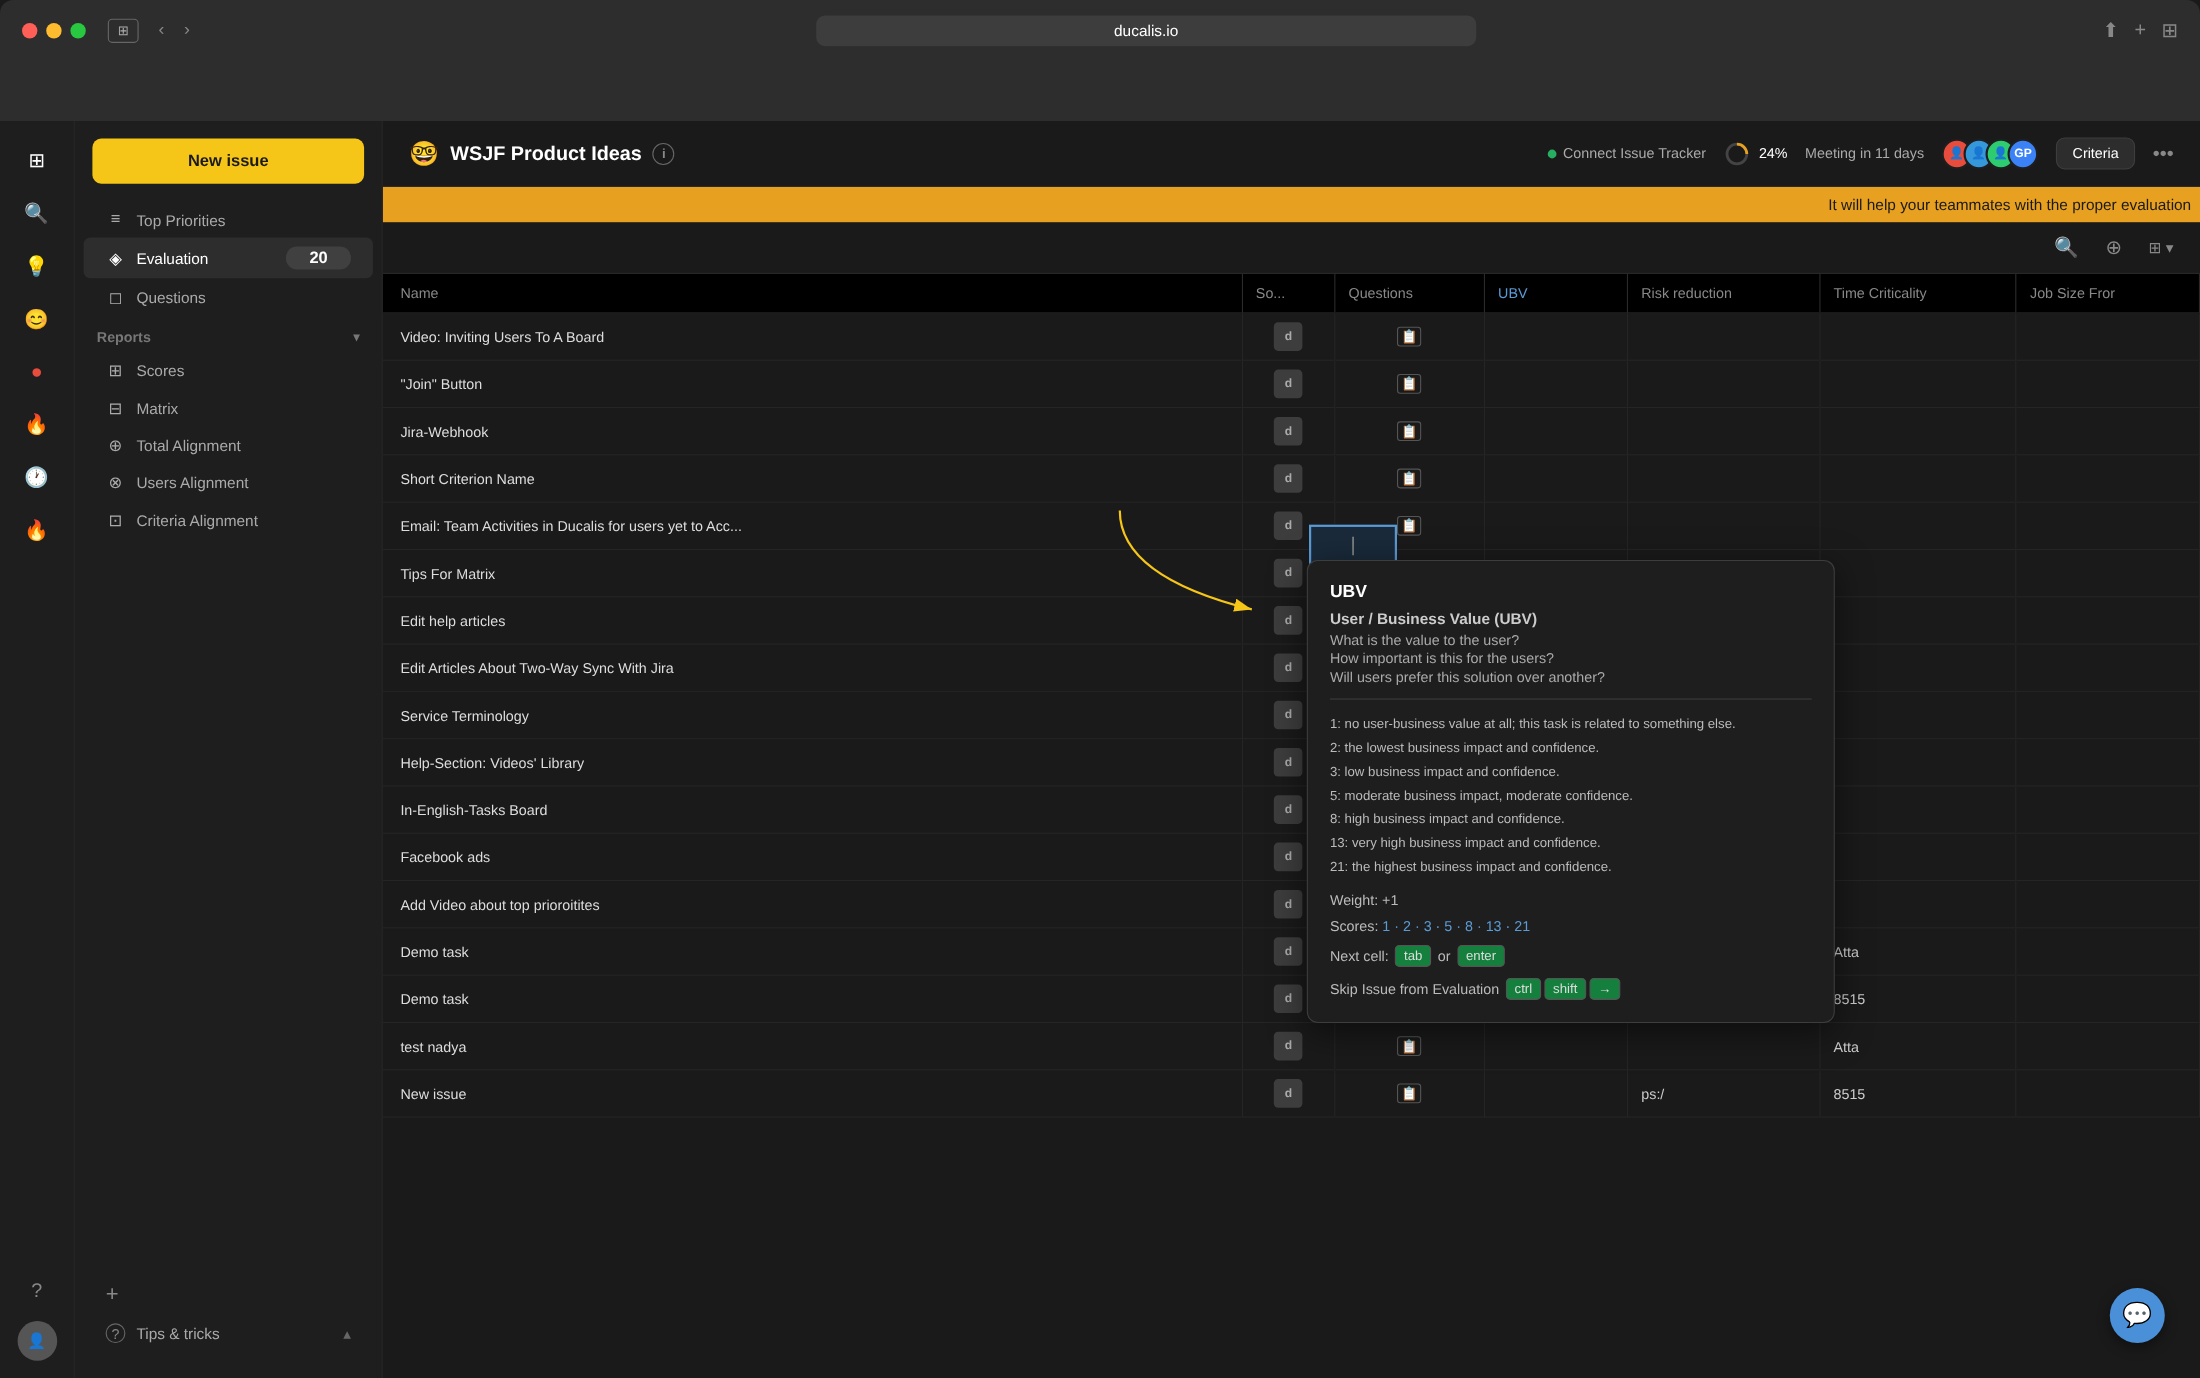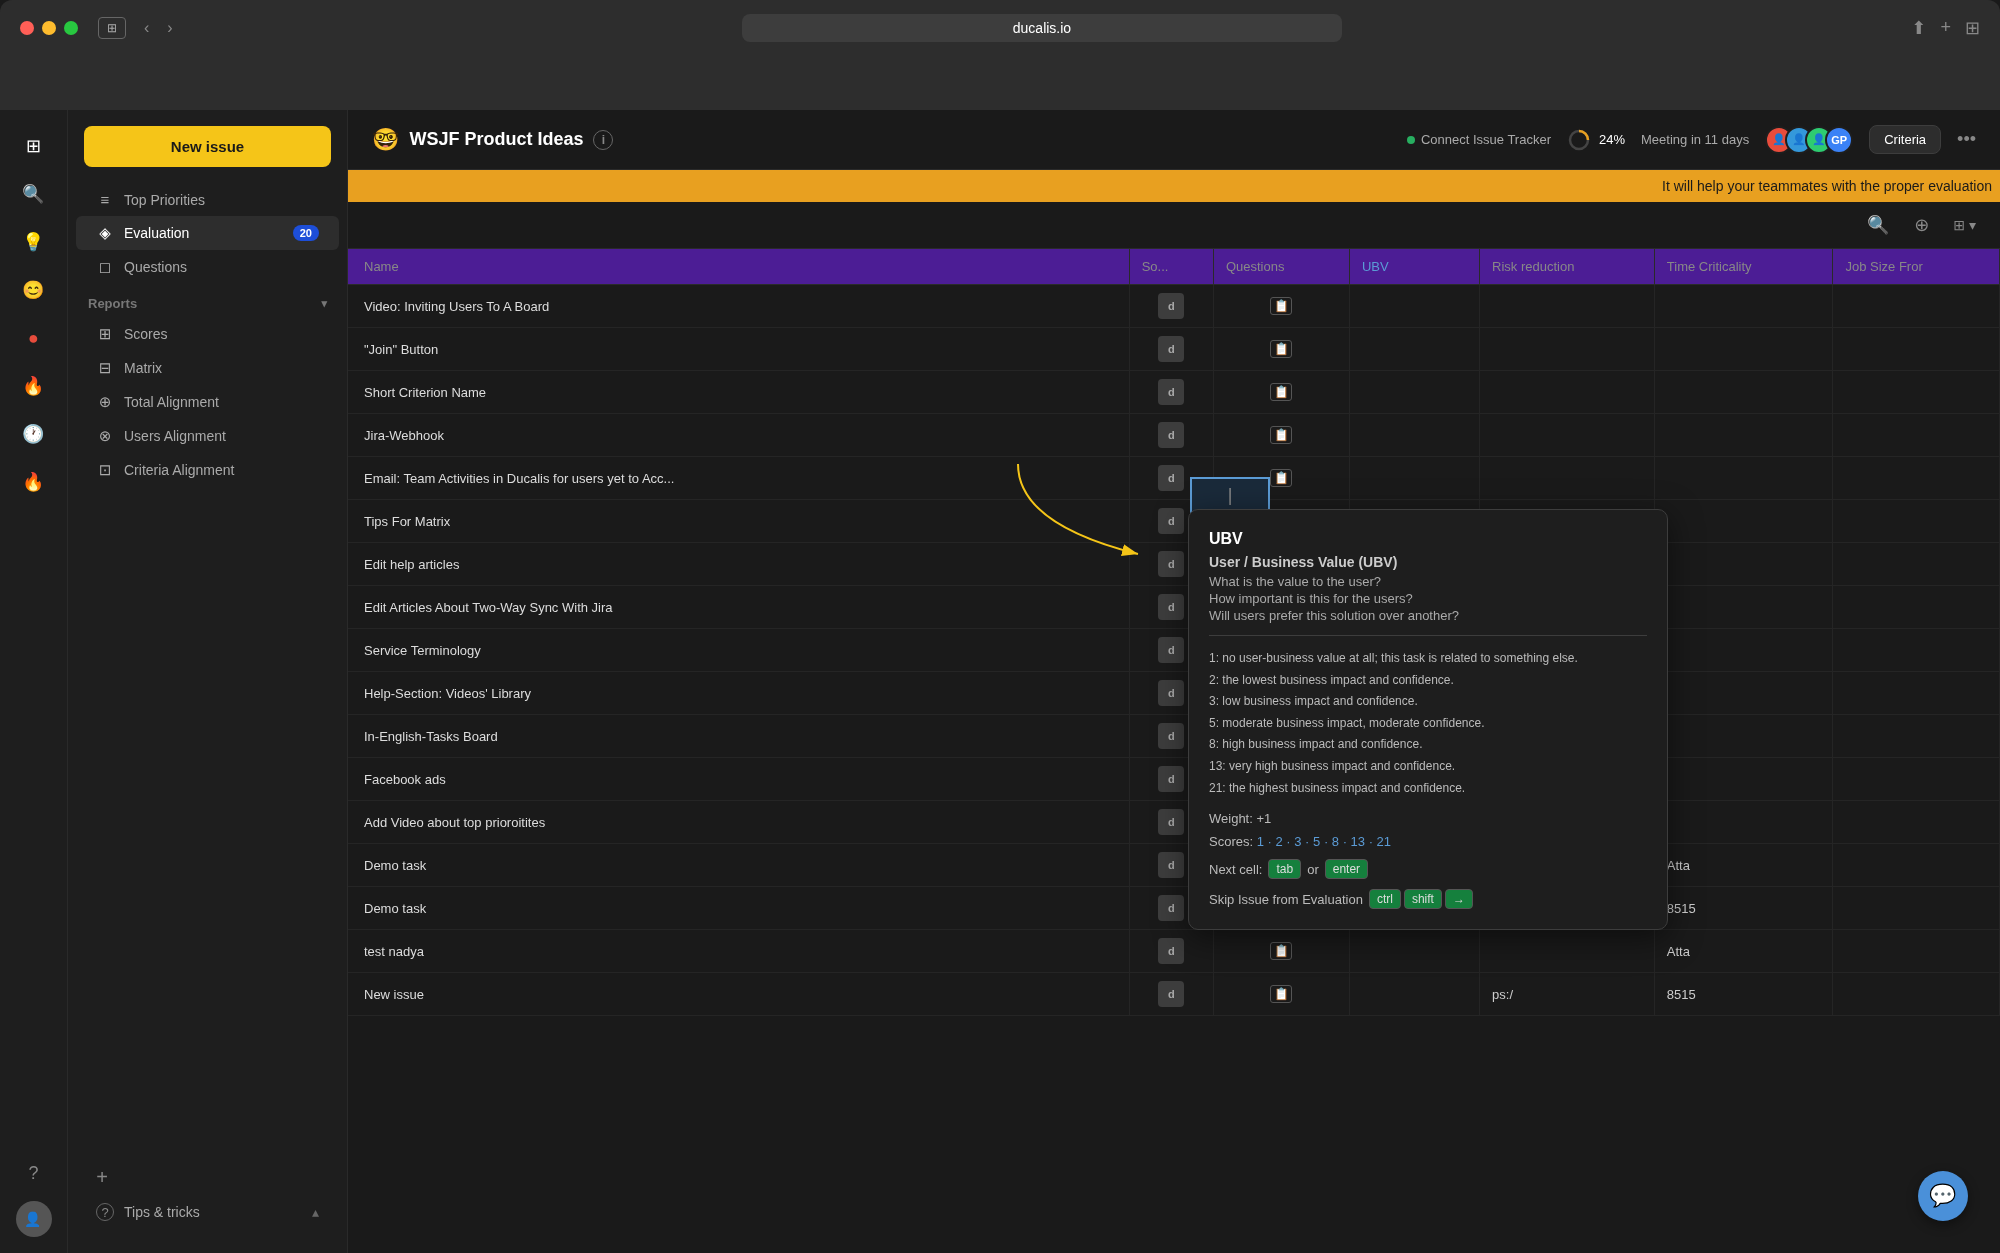--- a/index.html
+++ b/index.html
@@ -176,25 +176,25 @@
       gap: 10px;
       border-radius: 6px;
       margin: 0 8px;
     }
     .sidebar-item.active {
       background: #2d2d2d;
       color: #fff;
     }
     .sidebar-item .badge {
       margin-left: auto;
-      background: #1d4ed8;
+      background: #404040;
       color: #fff;
       border-radius: 10px;
-      padding: 2px 7px;
-      font-size: 11px;
+      padding: 2px 21px;
+      font-size: 15px;
       font-weight: 700;
     }
     .sidebar-section-header {
       display: flex;
       align-items: center;
       padding: 12px 20px 6px;
       color: #777;
       font-size: 13px;
       font-weight: 600;
       cursor: pointer;
@@ -385,21 +385,21 @@
       flex: 1;
       overflow-y: auto;
       overflow-x: hidden;
       position: relative;
     }
     .issues-table {
       width: 100%;
       border-collapse: collapse;
     }
     .issues-table thead tr {
-      background: #4c1d95;
+      background: #000000;
       border-bottom: 1px solid #2a2a2a;
     }
     .issues-table thead th {
       padding: 10px 12px;
       text-align: left;
       color: #888;
       font-size: 13px;
       font-weight: 500;
       border-right: 1px solid #2a2a2a;
       white-space: nowrap;
@@ -718,30 +718,30 @@
             <tr>
               <td>"Join" Button</td>
               <td style="text-align: center;"><span class="cell-icon">d</span></td>
               <td style="text-align: center;"><span class="cell-folder">📋</span></td>
               <td style="min-width: 80px; height: 36px;"></td>
               <td></td>
               <td></td>
               <td></td>
             </tr>
             <tr>
+              <td>Jira-Webhook</td>
+              <td style="text-align: center;"><span class="cell-icon">d</span></td>
+              <td style="text-align: center;"><span class="cell-folder">📋</span></td>
+              <td style="min-width: 80px; height: 36px;"></td>
+              <td></td>
+              <td></td>
+              <td></td>
+            </tr>
+            <tr>
               <td>Short Criterion Name</td>
-              <td style="text-align: center;"><span class="cell-icon">d</span></td>
-              <td style="text-align: center;"><span class="cell-folder">📋</span></td>
-              <td style="min-width: 80px; height: 36px;"></td>
-              <td></td>
-              <td></td>
-              <td></td>
-            </tr>
-            <tr>
-              <td>Jira-Webhook</td>
               <td style="text-align: center;"><span class="cell-icon">d</span></td>
               <td style="text-align: center;"><span class="cell-folder">📋</span></td>
               <td style="min-width: 80px; height: 36px;"></td>
               <td></td>
               <td></td>
               <td></td>
             </tr>
             <tr>
               <td>Email: Team Activities in Ducalis for users yet to Acc...</td>
               <td style="text-align: center;"><span class="cell-icon">d</span></td>

